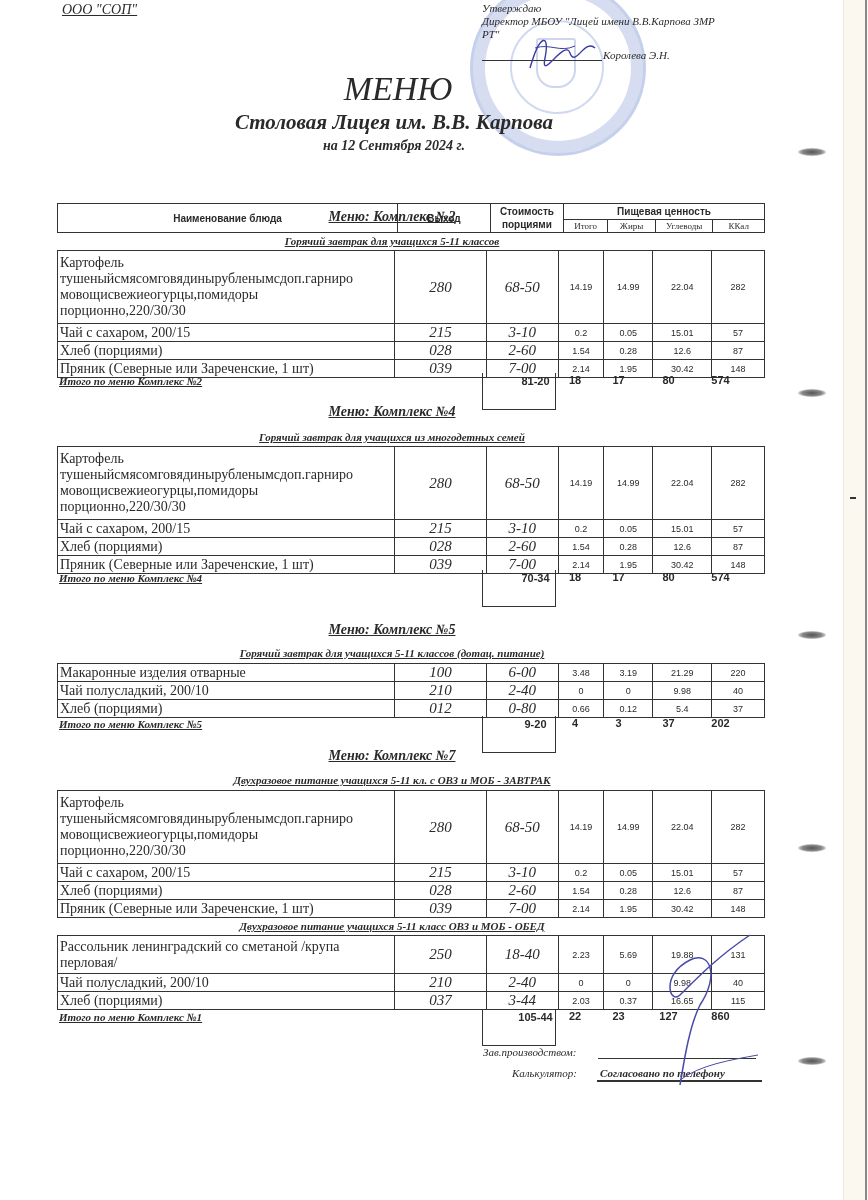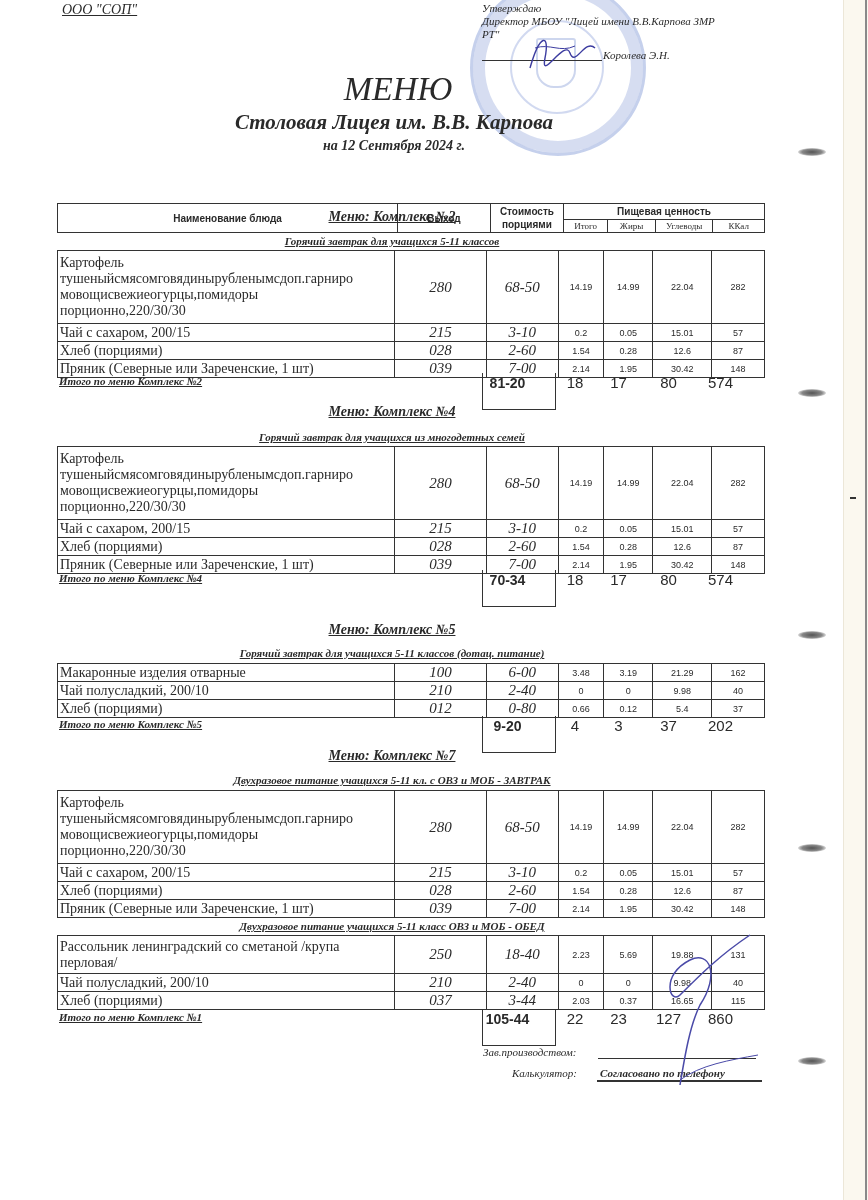--- a/index.html
+++ b/index.html
@@ -60,22 +60,22 @@
   .menu td { border:1px solid #333; padding:0 2px; }
   .menu .name { width:327px; font-size:14px; line-height:16px; text-align:left; }
   .menu .out { width:85px; font-style:italic; font-size:15px; text-align:center; }
   .menu .cost { width:66px; font-style:italic; font-size:15px; text-align:center; }
   .menu .num { font-family:"Liberation Sans", sans-serif; font-size:9px; text-align:center; }
   .menu .n1 { width:40px; } .menu .n2 { width:43px; } .menu .n3 { width:53px; } .menu .n4 { width:47px; }
 
   .total { position:absolute; left:57px; width:708px; height:36px; }
   .total .label { position:absolute; left:2px; top:0; font-style:italic; font-weight:bold; font-size:11px; text-decoration:underline; }
   .total .box { position:absolute; left:425px; top:-2px; width:72px; height:36px; border:1px solid #333; border-top:none; }
-  .total .sum { position:absolute; left:425px; top:0; width:51px; text-align:center; font-family:"Liberation Sans", sans-serif; font-weight:bold; font-size:14px; }
-  .total .t { position:absolute; top:-1px; font-family:"Liberation Sans", sans-serif; font-weight:normal; font-size:15px; text-align:center; }
+  .total .sum { position:absolute; left:425px; top:0; width:51px; text-align:center; font-family:"Liberation Sans", sans-serif; font-weight:bold; font-size:11px;padding-left:28px; }
+  .total .t { position:absolute; top:-1px; font-family:"Liberation Sans", sans-serif; font-weight:bold; font-size:11px; text-align:center; }
 
   .footer-line { position:absolute; font-style:italic; font-size:11px; }
   .footer-rule { position:absolute; border-bottom:1px solid #333; }
   .approved-phone { position:absolute; left:600px; top:1067px; font-style:italic; font-weight:bold; font-size:11px; }
 </style>
 </head>
 <body>
 
 <div class="paper-edge"></div>
 <div class="paper-edge-line"></div>
@@ -248,21 +248,21 @@
 <div class="sub-title" style="top:647px">Горячий завтрак для учащихся 5-11 классов (дотац. питание)</div>
 <table class="menu" style="top:663px">
   <tbody>
       <tr style="height:18px">
     <td class="name">Макаронные изделия отварные</td>
     <td class="out">100</td>
     <td class="cost">6-00</td>
     <td class="num n1">3.48</td>
     <td class="num n2">3.19</td>
     <td class="num n3">21.29</td>
-    <td class="num n4">162</td>
+    <td class="num n4">220</td>
   </tr>
   <tr style="height:18px">
     <td class="name">Чай полусладкий, 200/10</td>
     <td class="out">210</td>
     <td class="cost">2-40</td>
     <td class="num n1">0</td>
     <td class="num n2">0</td>
     <td class="num n3">9.98</td>
     <td class="num n4">40</td>
   </tr>

